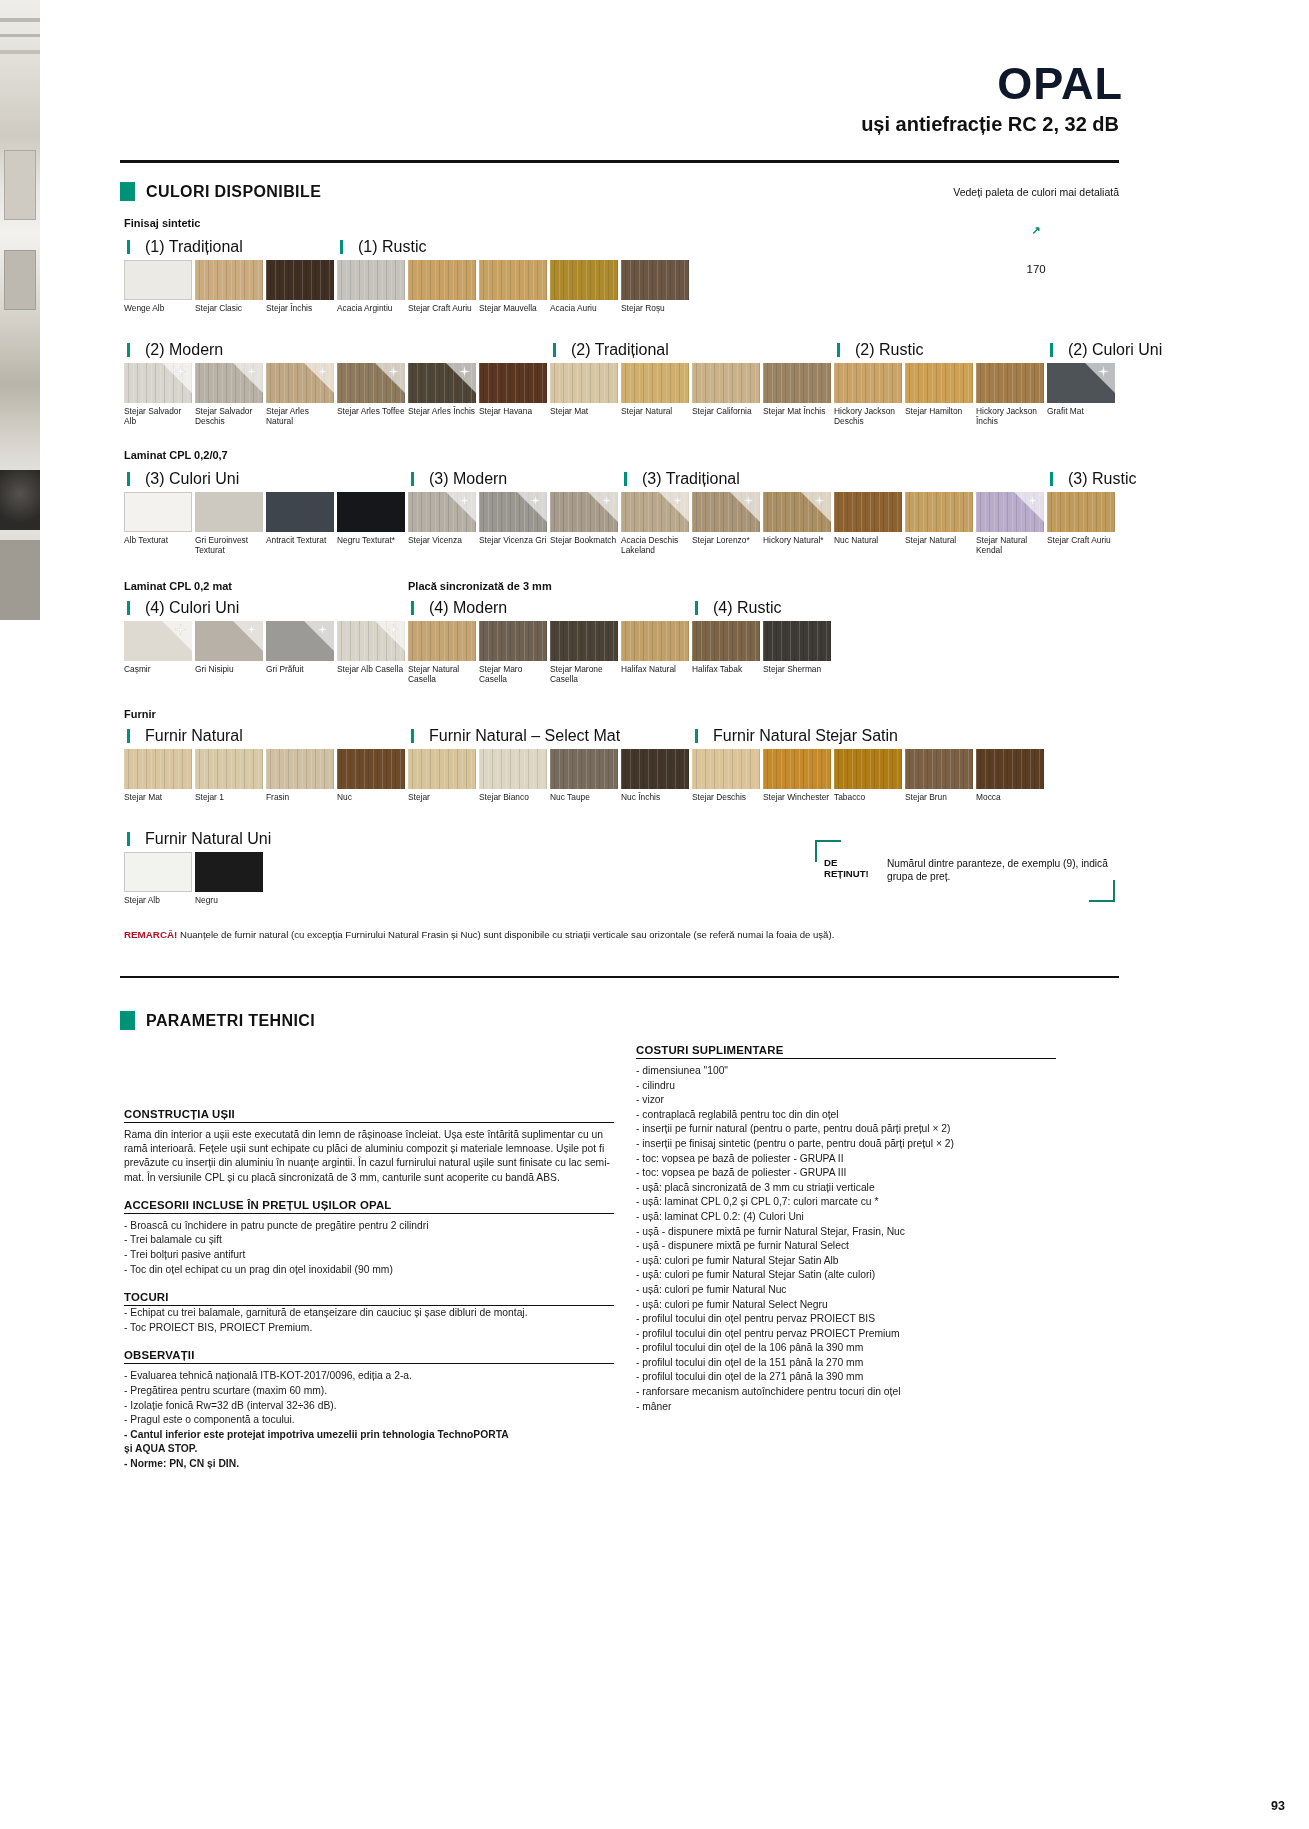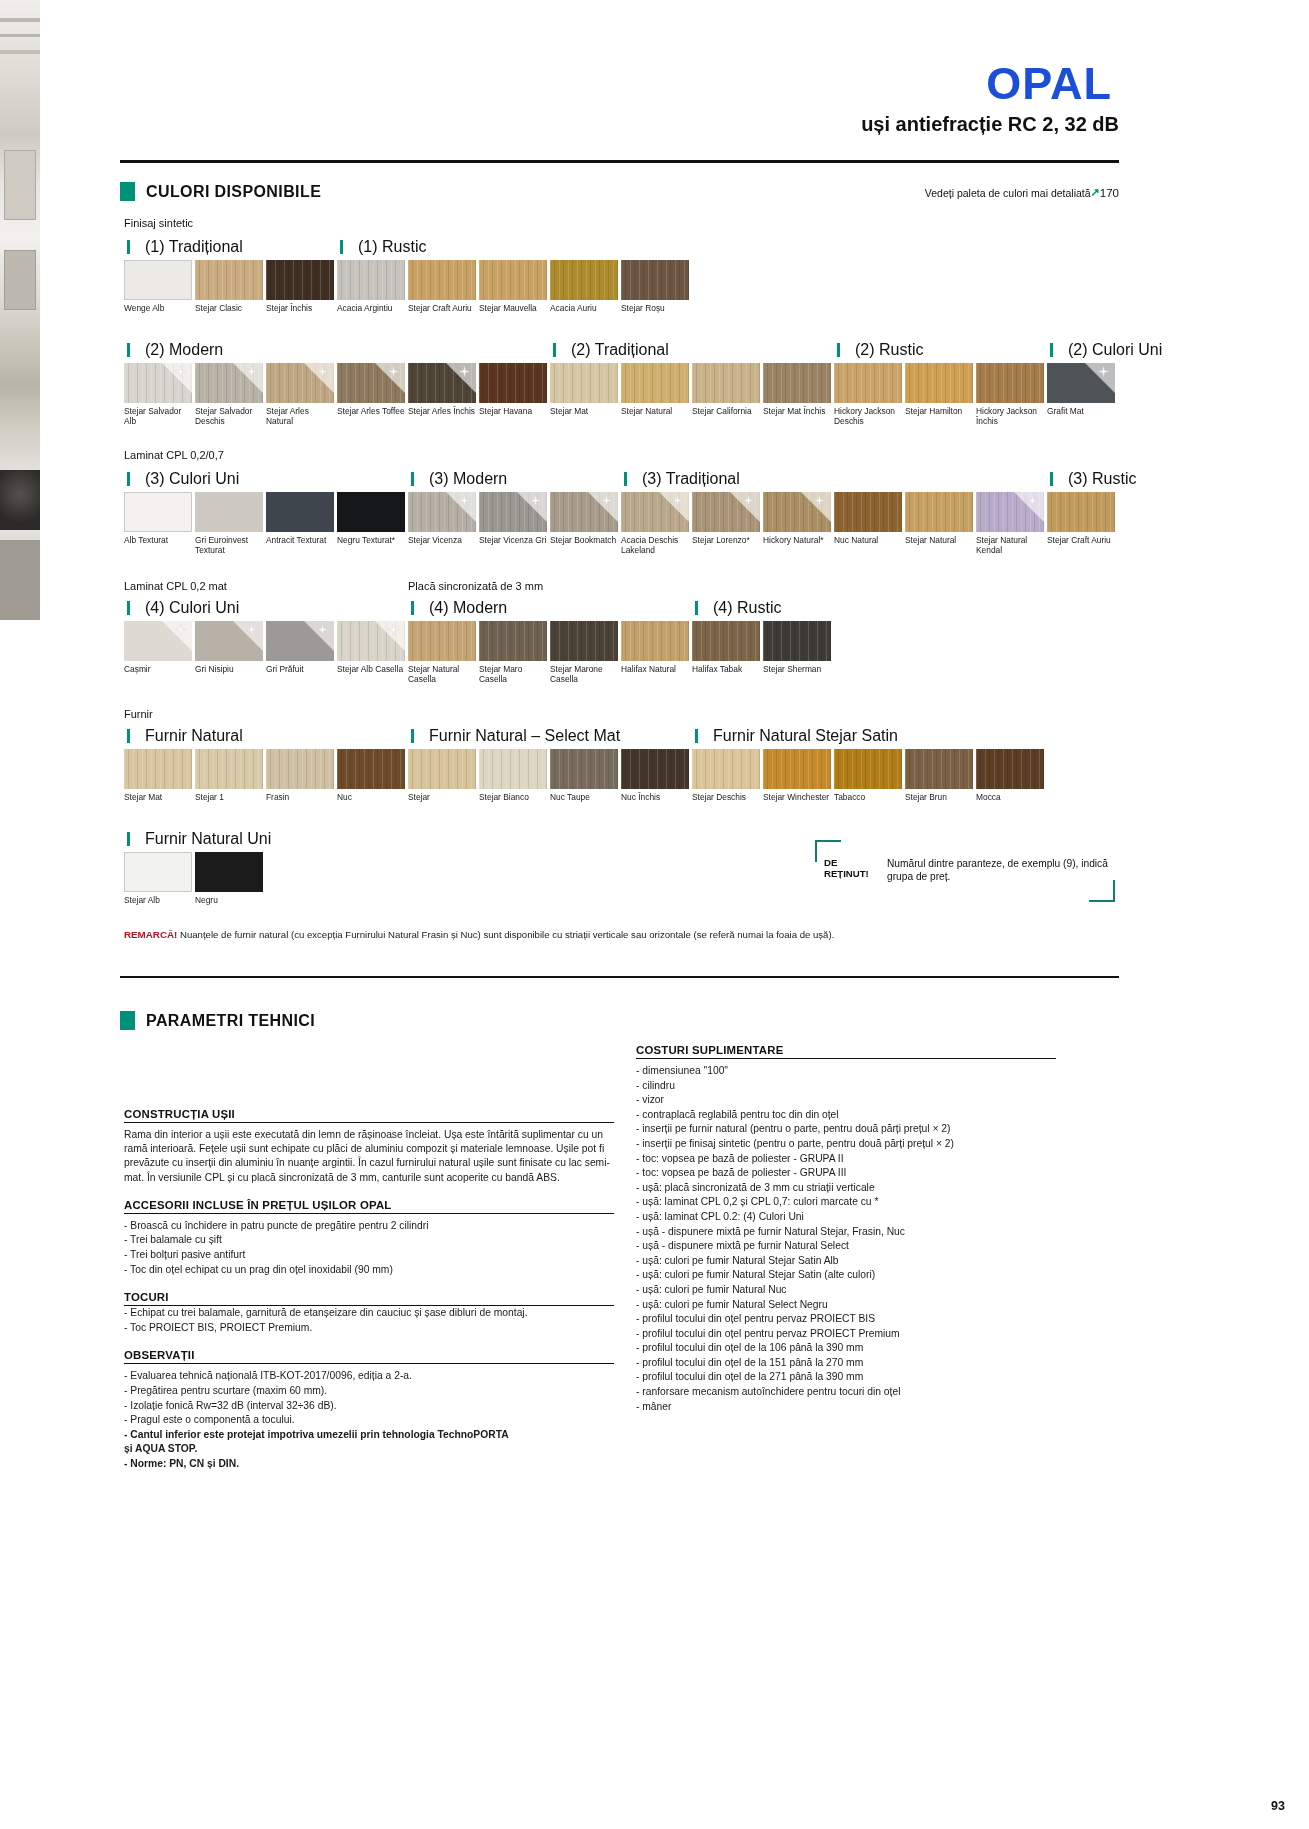--- a/index.html
+++ b/index.html
@@ -25,47 +25,47 @@
   .ps2 { left:0; top:34px; width:40px; height:3px; background:#a8a298; opacity:.7;}
   .ps3 { left:0; top:50px; width:40px; height:4px; background:#b5b0a6; opacity:.7;}
   .ps4 { left:4px; top:150px; width:32px; height:70px; background:#cfcbc3; border:1px solid #aeaaa1;}
   .ps5 { left:4px; top:250px; width:32px; height:60px; background:#bdb9b0; border:1px solid #a39f96;}
   .ps6 { left:0; top:470px; width:40px; height:60px;
          background:radial-gradient(circle at 50% 40%, #55524e 0%, #2c2a28 70%); }
   .ps7 { left:0; top:540px; width:40px; height:80px; background:#9f9a92; }
 
   
   .brand-title {
-    position: absolute; right: 197px; top: 58px;
-    font-size: 45px; font-weight: 700; letter-spacing: 1px; color:#1d4ed8;
+    position: absolute; right: 186px; top: 58px;
+    font-size: 45px; font-weight: 700; letter-spacing: 1px; color:#0f172a;
   }
   .brand-sub {
     position: absolute; right: 190px; top: 113px;
     font-size: 20px; font-weight: 700; color:#111;
   }
   .rule-top {
     position: absolute; left: 120px; top: 160px; width: 999px; height: 2.5px;
     background: #111;
   }
 
   
   .sect-head { position: absolute; display:flex; align-items:center; gap:11px; }
   .sect-mark { width: 15px; height: 19px; background: #009278; display:block; }
   .sect-text { font-size: 16px; font-weight: 700; letter-spacing:.4px; color:#111; }
 
   .see-palette {
     position: absolute; right: 190px; top: 186px;
-    display:flex; align-items:center; gap:0;
-    font-size: 10.5px; color:#111;
+    display:flex; align-items:center; gap:26px;
+    font-size: 10.5px; color:#111;flex-direction:column;
   }
   .arrow-ico { color:#009278; font-size: 11px; font-weight:700; }
   .pg-ref { font-size: 11.5px; color:#111; }
 
   
-  .mat-title { position:absolute; font-size: 11px; font-weight: 400; color:#111; }
+  .mat-title { position:absolute; font-size: 11px; font-weight: 700; color:#111; }
 
   
   .grp { position: absolute; }
   .grp-label {
     border-left: 3px solid #009278;
     padding-left: 15px;
     font-size: 16px;
     color:#111;
     line-height: 13px;
     white-space: nowrap;

